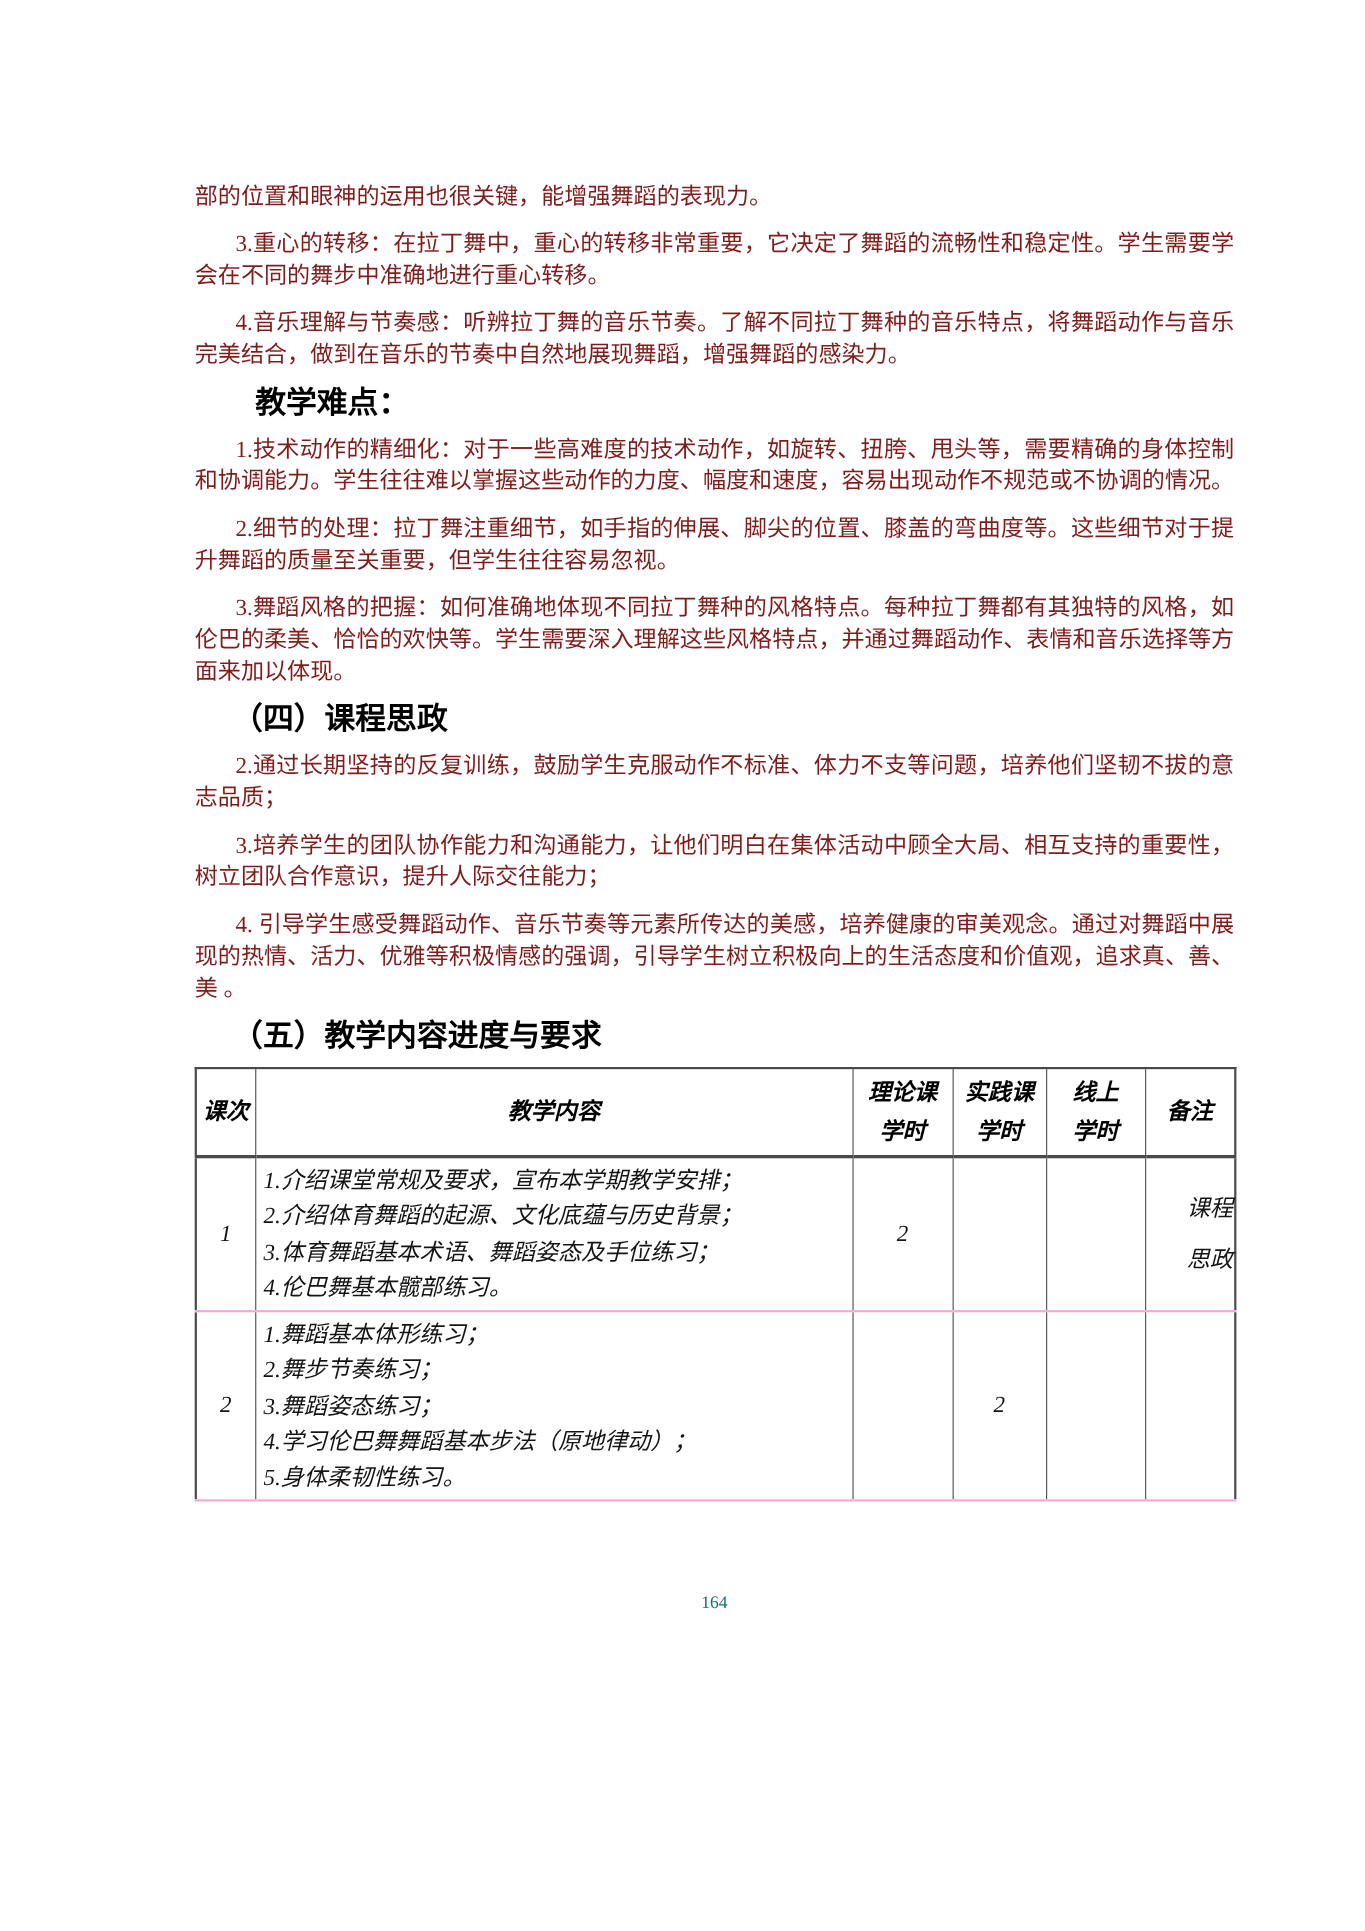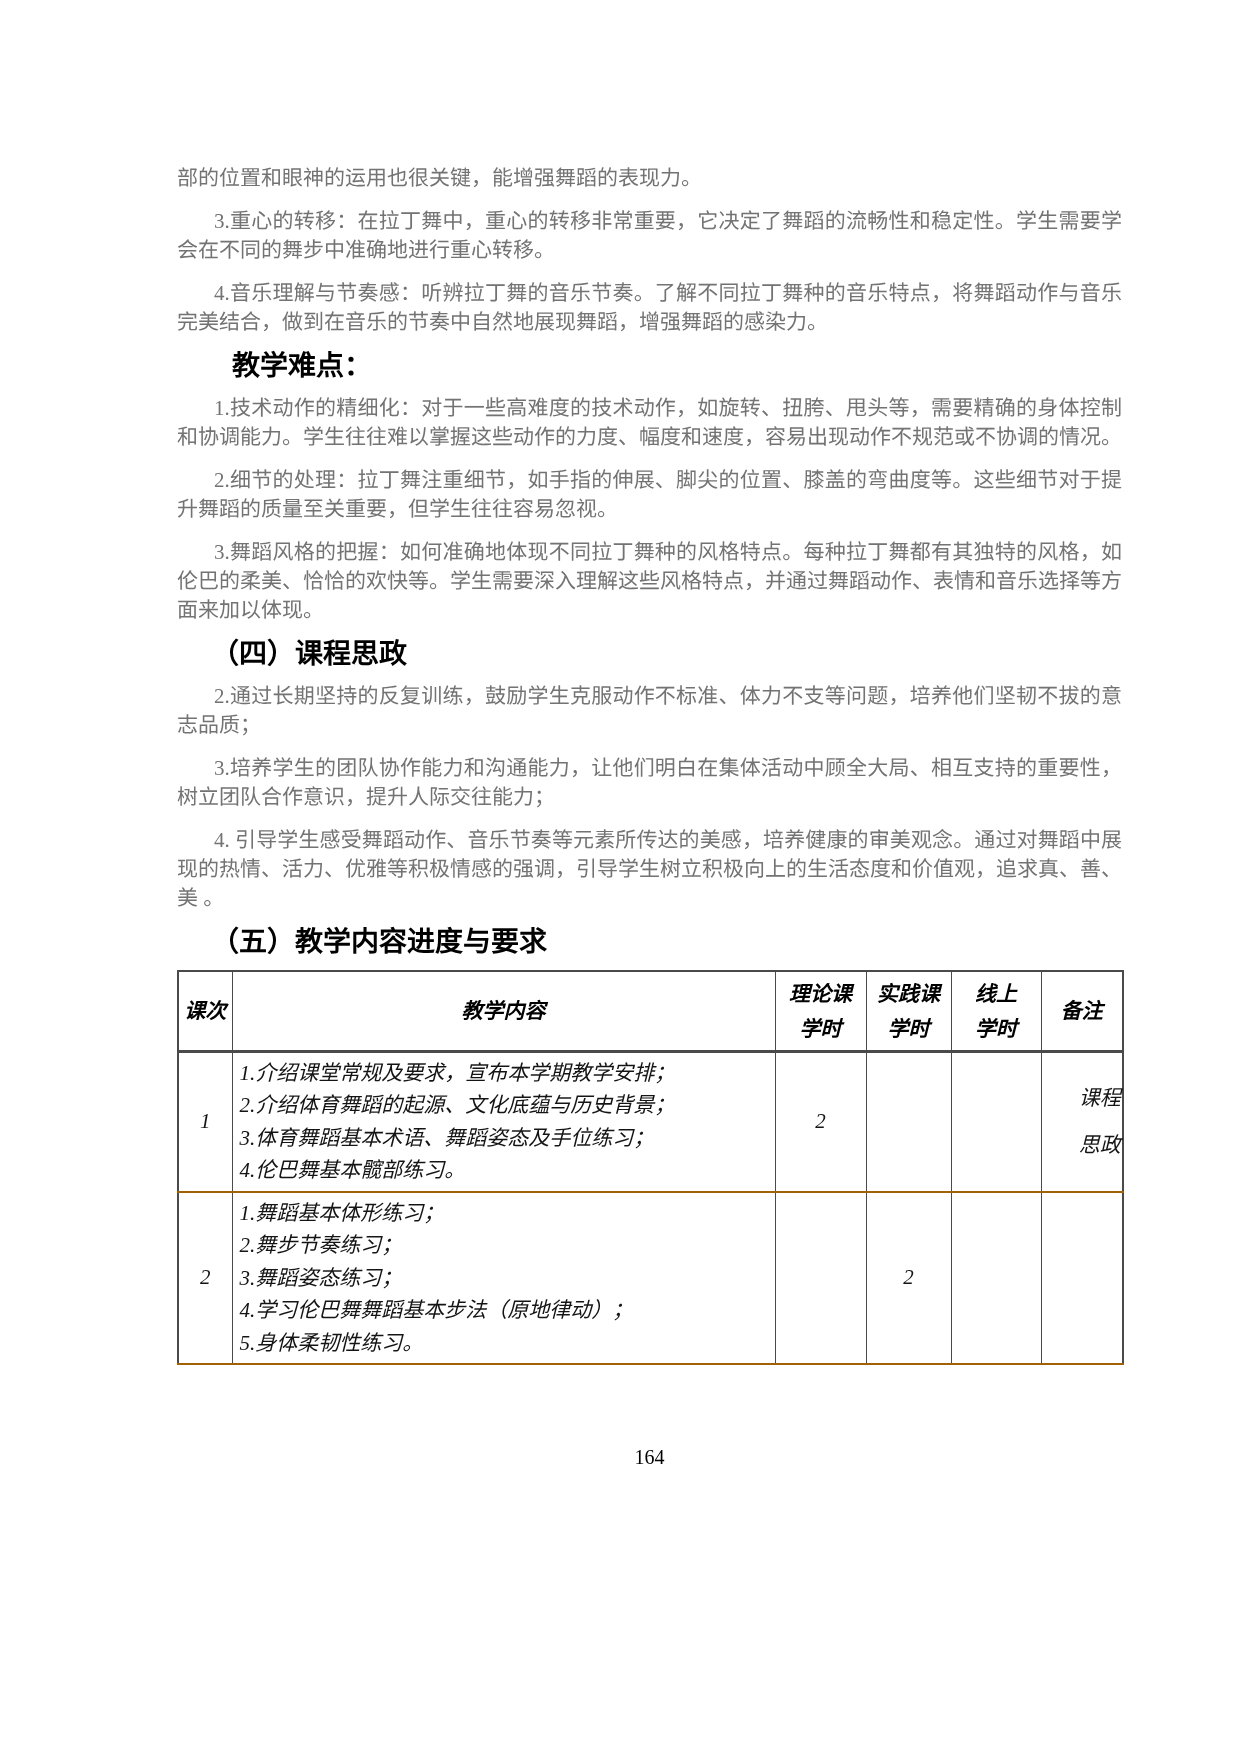--- a/index.html
+++ b/index.html
@@ -13,21 +13,21 @@
     width:1241px; height:1755px;
     padding:164px 119px 0 177px;
     background:#ffffff;
   }
   
   .para {
     font-size:21px; line-height:29px;
     text-align:justify; text-justify:inter-ideograph;
     word-break:break-all;
     margin-bottom:14px;
-    color:#737373;
+    color:#7f1d1d;
   }
   .indent { text-indent:37px; }
   
   .hd {
     font-family:"Liberation Sans","DejaVu Sans",sans-serif;
     font-weight:bold; font-size:28px; line-height:29px;
     margin-bottom:14px; color:#000;
   }
   .hd-sub   { margin-left:55px; }   
   .hd-sect  { margin-left:34px; }   
@@ -46,32 +46,32 @@
   }
   .schedule thead th {
     font-family:"Liberation Sans","DejaVu Sans",sans-serif;
     font-weight:bold; text-align:center;
     height:80px; line-height:35px;
     border-bottom:3px solid #4a4a4a;
     color:#000;
   }
   .schedule tbody tr.row1 { height:133px; }
   .schedule tbody tr.row2 { height:162px; }
-  .schedule tbody tr.row1 td, .schedule tbody tr.row2 td { border-bottom:2px solid #a16207; }
+  .schedule tbody tr.row1 td, .schedule tbody tr.row2 td { border-bottom:2px solid #f9a8d4; }
   .schedule td.cell-content {
     text-align:left; padding:4px 4px 4px 7px; line-height:32.5px;
     word-break:break-all;
   }
   .schedule td.cell-center { text-align:center; }
   .schedule td.cell-remark { text-align:center; line-height:47px;padding-left:36px; }
 
   .pagenum {
     margin-top:78px;
     text-align:center;
-    font-size:20px; line-height:29px; color:#000000;
+    font-size:16px; line-height:29px; color:#0f766e;
   }
 </style>
 </head>
 <body>
 
 <div class="sheet">
 
   <p class="para">部的位置和眼神的运用也很关键，能增强舞蹈的表现力。</p>
   <p class="para indent">3.重心的转移：在拉丁舞中，重心的转移非常重要，它决定了舞蹈的流畅性和稳定性。学生需要学会在不同的舞步中准确地进行重心转移。</p>
   <p class="para indent">4.音乐理解与节奏感：听辨拉丁舞的音乐节奏。了解不同拉丁舞种的音乐特点，将舞蹈动作与音乐完美结合，做到在音乐的节奏中自然地展现舞蹈，增强舞蹈的感染力。</p>

